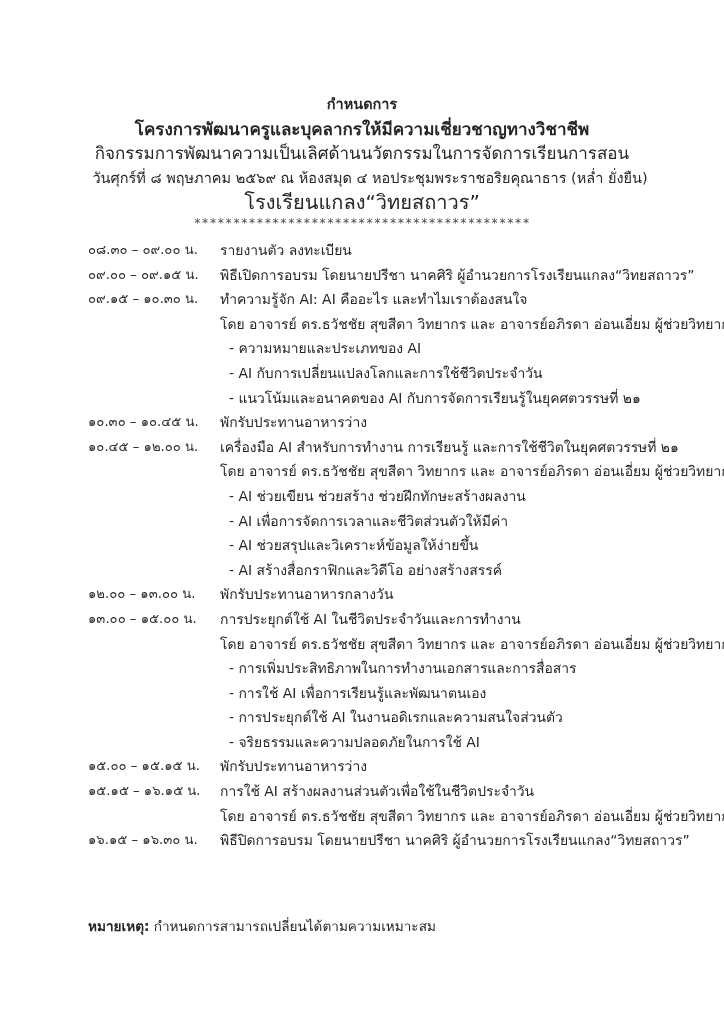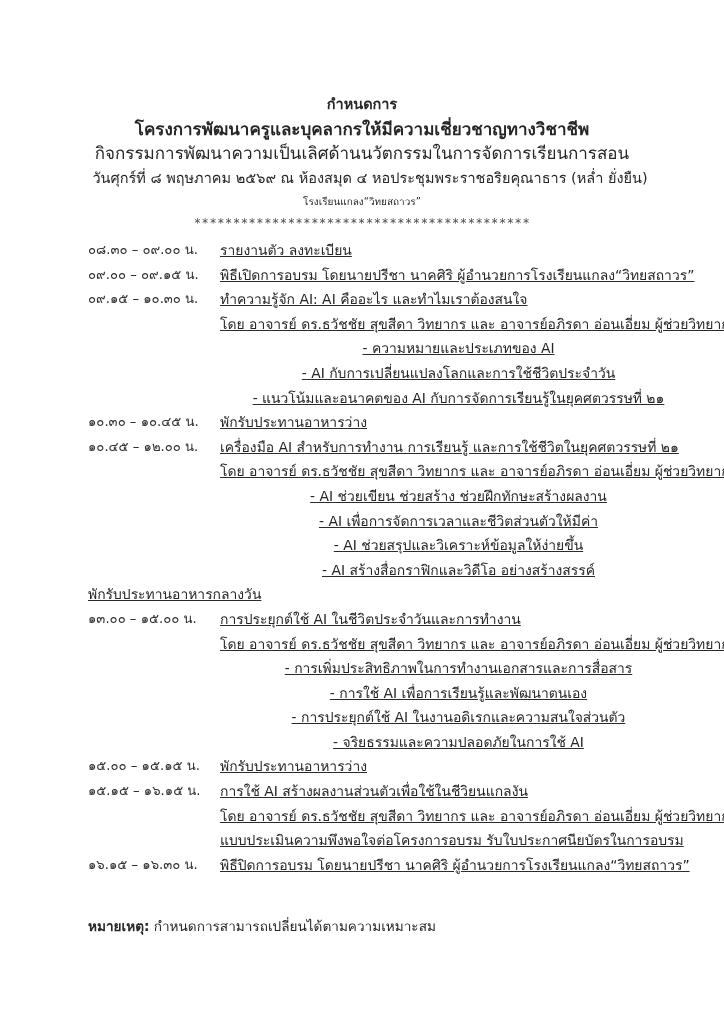--- a/index.html
+++ b/index.html
@@ -33,21 +33,21 @@
     white-space: nowrap;
     color: #262626;
   }
   .hline.bold {
     font-weight: bold;
   }
   .h-title    { font-size: 14.5px; }
   .h-project  { font-size: 17px; }
   .h-activity { font-size: 17px; }
   .h-date     { font-size: 14.5px; margin-left: 16px; }
-  .h-school   { font-size: 10px; }
+  .h-school   { font-size: 20px; }
 
   .asterisks {
     position: absolute;
     left: 0;
     top: 216px;
     width: 724px;
     text-align: center;
     font-size: 12px;
     letter-spacing: 0.6px;
     color: #4a4a4a;
@@ -70,34 +70,32 @@
     flex: 0 0 132px;
     width: 132px;
     font-size: 13.2px;
     line-height: 24.6px;
     color: #2f2f2f;
     white-space: nowrap;
   }
   .content-cell {
     flex: 1 1 auto;
     min-width: 0;
-    text-decoration: underline;
   }
   .c-line {
     font-size: 13.9px;
     line-height: 24.6px;
     color: #262626;
     white-space: nowrap;
   }
   .c-line.sub {
     padding-left: 0;
   }
   .c-line.bullet {
     padding-left: 9px;
-    text-align: center;
   }
 
   
   .note {
     position: absolute;
     left: 88px;
     top: 915px;
     font-size: 13.6px;
     line-height: 22px;
     color: #262626;
@@ -156,20 +154,21 @@
         <div class="content-cell">
           <div class="c-line main">เครื่องมือ AI สำหรับการทำงาน การเรียนรู้ และการใช้ชีวิตในยุคศตวรรษที่ ๒๑</div>
           <div class="c-line sub">โดย อาจารย์ ดร.ธวัชชัย สุขสีดา วิทยากร และ อาจารย์อภิรดา อ่อนเอี่ยม ผู้ช่วยวิทยากร</div>
           <div class="c-line bullet">- AI ช่วยเขียน ช่วยสร้าง ช่วยฝึกทักษะสร้างผลงาน</div>
           <div class="c-line bullet">- AI เพื่อการจัดการเวลาและชีวิตส่วนตัวให้มีค่า</div>
           <div class="c-line bullet">- AI ช่วยสรุปและวิเคราะห์ข้อมูลให้ง่ายขึ้น</div>
           <div class="c-line bullet">- AI สร้างสื่อกราฟิกและวิดีโอ อย่างสร้างสรรค์</div>
         </div>
       </div>
       <div class="row">
+        <div class="time-cell">๑๒.๐๐ – ๑๓.๐๐ น.</div>
         <div class="content-cell">
           <div class="c-line main">พักรับประทานอาหารกลางวัน</div>
         </div>
       </div>
       <div class="row">
         <div class="time-cell">๑๓.๐๐ – ๑๕.๐๐ น.</div>
         <div class="content-cell">
           <div class="c-line main">การประยุกต์ใช้ AI ในชีวิตประจำวันและการทำงาน</div>
           <div class="c-line sub">โดย อาจารย์ ดร.ธวัชชัย สุขสีดา วิทยากร และ อาจารย์อภิรดา อ่อนเอี่ยม ผู้ช่วยวิทยากร</div>
           <div class="c-line bullet">- การเพิ่มประสิทธิภาพในการทำงานเอกสารและการสื่อสาร</div>
@@ -180,23 +179,22 @@
       </div>
       <div class="row">
         <div class="time-cell">๑๕.๐๐ – ๑๕.๑๕ น.</div>
         <div class="content-cell">
           <div class="c-line main">พักรับประทานอาหารว่าง</div>
         </div>
       </div>
       <div class="row">
         <div class="time-cell">๑๕.๑๕ – ๑๖.๑๕ น.</div>
         <div class="content-cell">
-          <div class="c-line main">การใช้ AI สร้างผลงานส่วนตัวเพื่อใช้ในชีวิยนแกลงัน</div>
-          <div class="c-line sub">โดย อาจารย์ ดร.ธวัชชัย สุขสีดา วิทยากร และ อาจารย์อภิรดา อ่อนเอี่ยม ผู้ช่วยวิทยากร</div>
-          <div class="c-line sub">แบบประเมินความพึงพอใจต่อโครงการอบรม รับใบประกาศนียบัตรในการอบรม</div>
+          <div class="c-line main">การใช้ AI สร้างผลงานส่วนตัวเพื่อใช้ในชีวิตประจำวัน</div>
+          <div class="c-line sub">โดย อาจารย์ ดร.ธวัชชัย สุขสีดา วิทยากร และ อาจารย์อภิรดา อ่อนเอี่ยม ผู้ช่วยวิทยากร</div>
         </div>
       </div>
       <div class="row">
         <div class="time-cell">๑๖.๑๕ – ๑๖.๓๐ น.</div>
         <div class="content-cell">
           <div class="c-line main">พิธีปิดการอบรม โดยนายปรีชา นาคศิริ  ผู้อำนวยการโรงเรียนแกลง“วิทยสถาวร”</div>
         </div>
       </div>
     </div>
 

